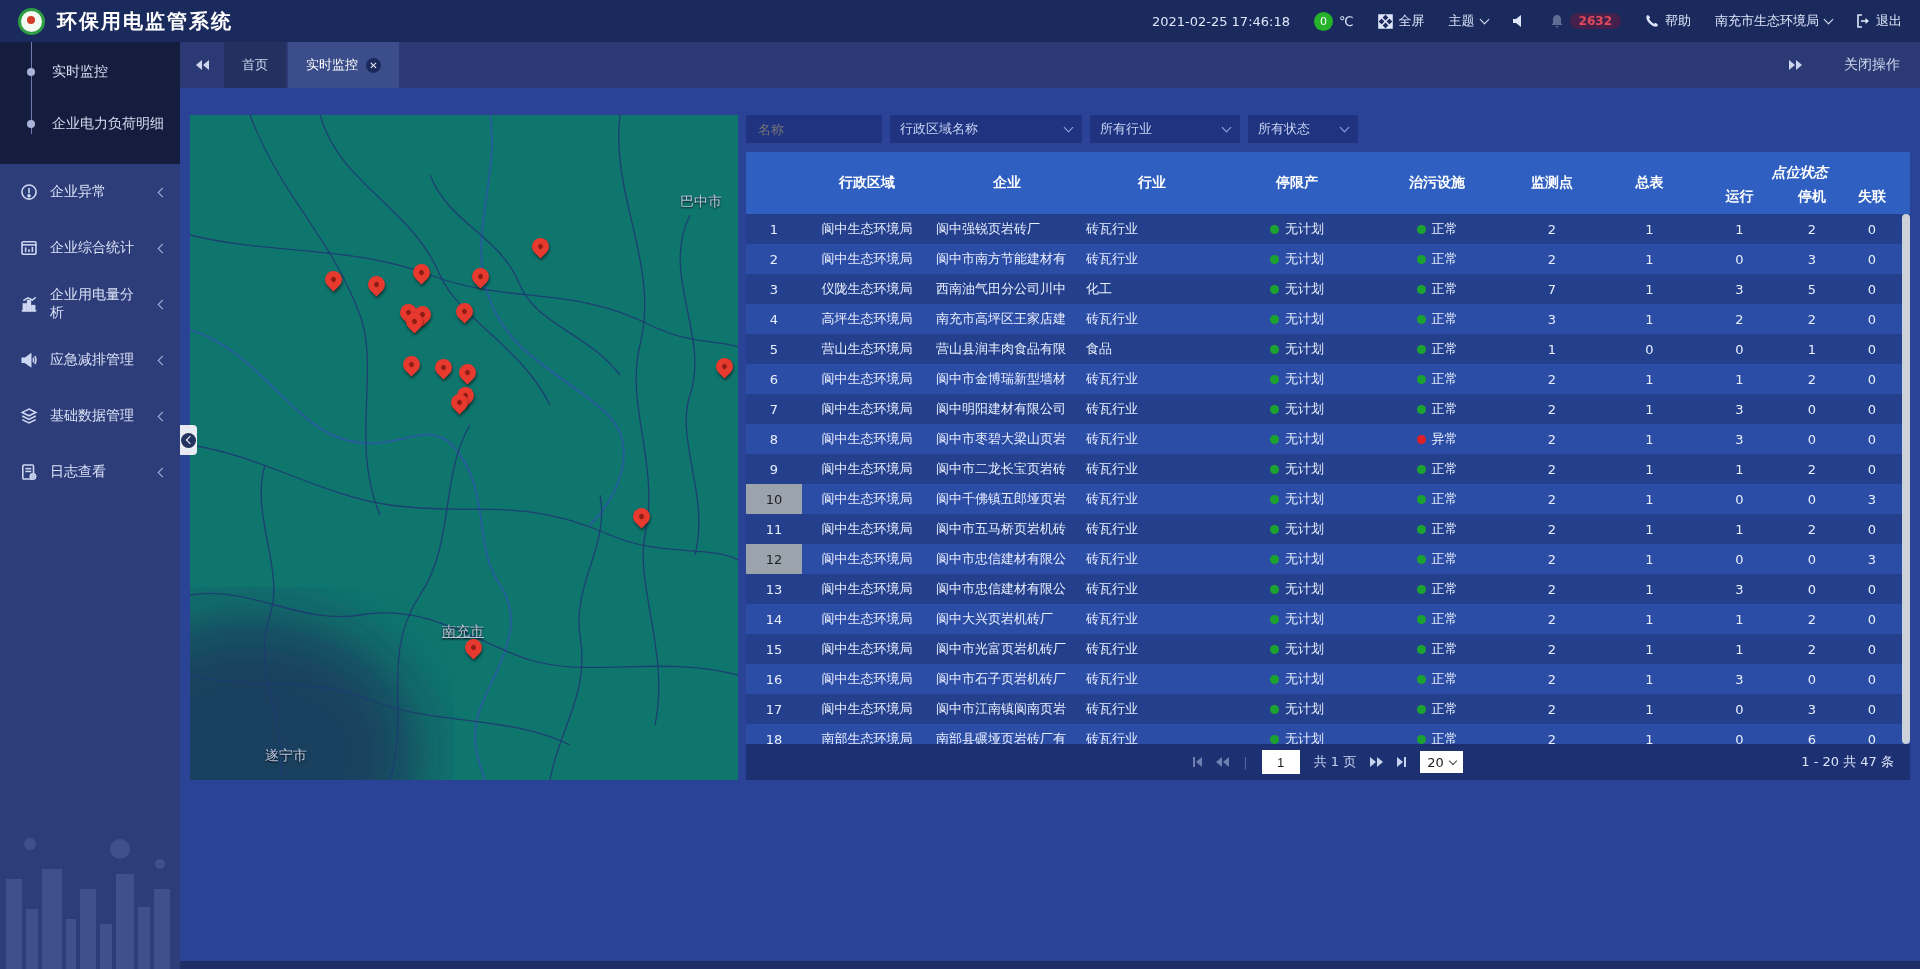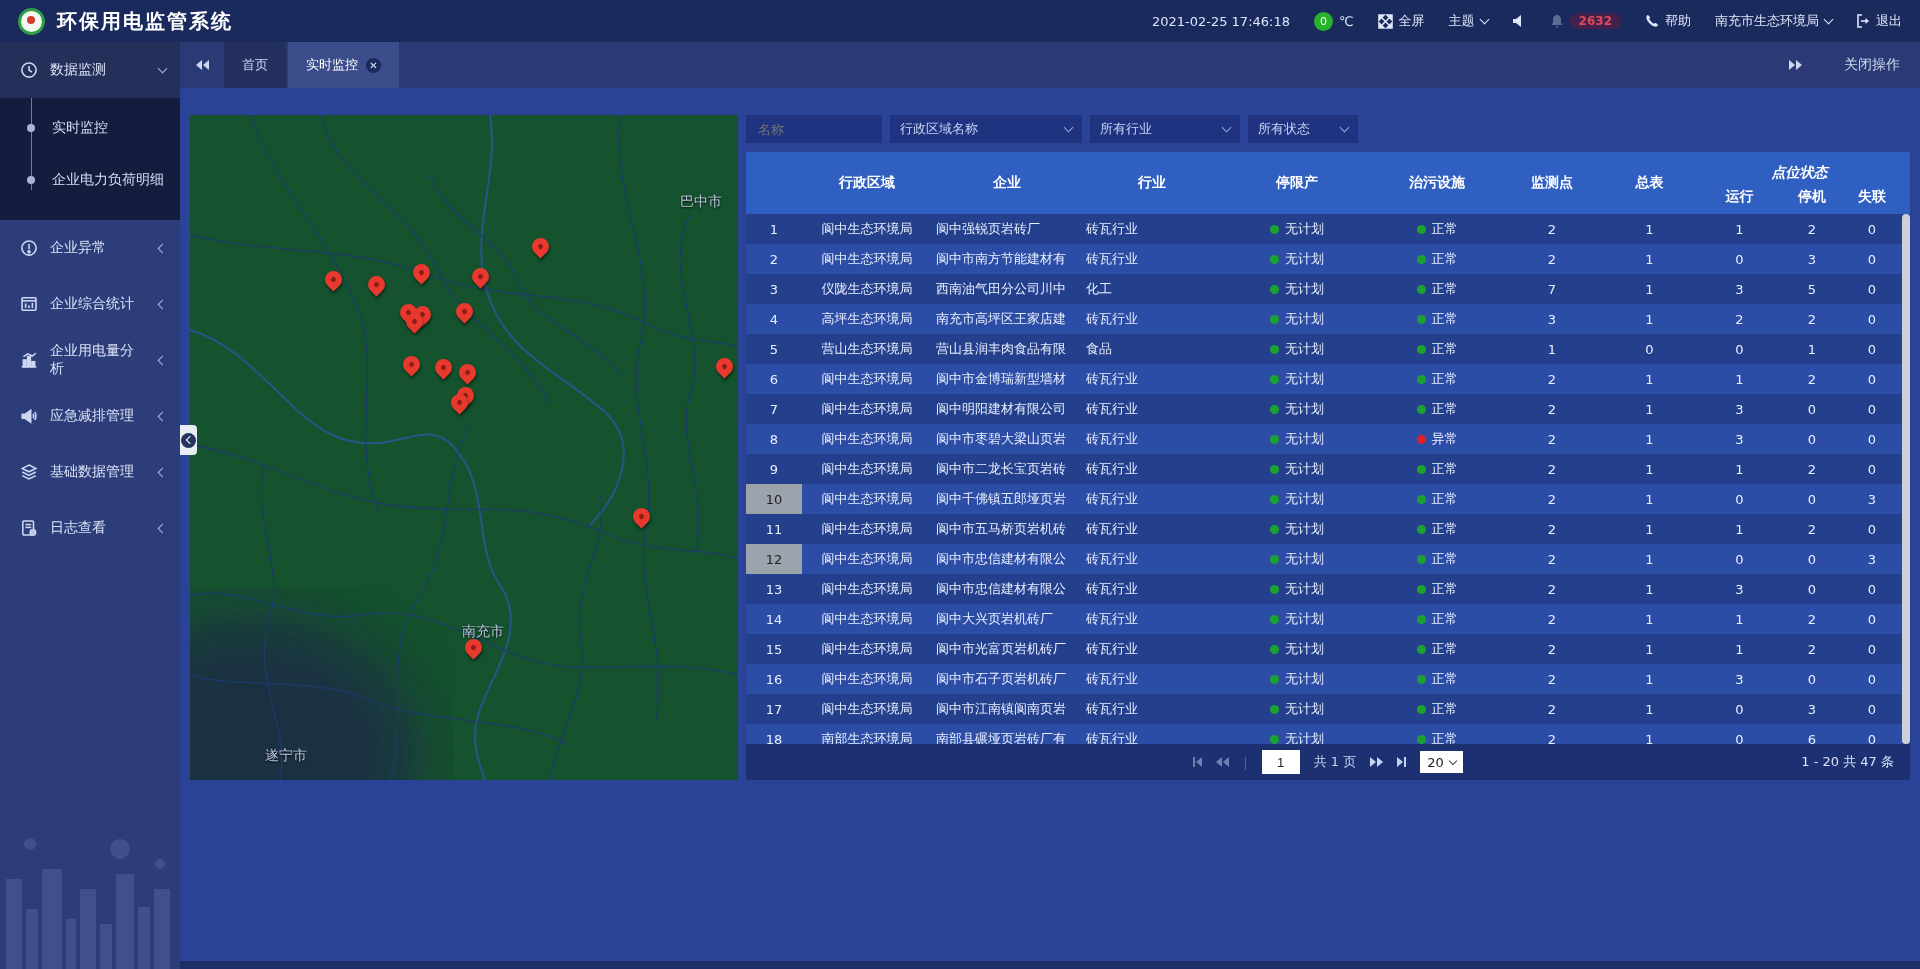--- a/index.html
+++ b/index.html
@@ -58,21 +58,21 @@
        line-height:15px;text-align:center;display:inline-block;}
   .tabbar-right{margin-left:auto;display:flex;align-items:center;gap:42px;padding-right:20px;
        color:#cdd6ee;font-size:14px;}
 
   
   .content{position:absolute;left:180px;top:88px;width:1740px;height:881px;background:#2a4397;}
   .statsbar{height:30px;display:flex;align-items:center;gap:58px;padding-left:22px;font-size:13px;color:#e8eeff;}
   .footer-strip{position:absolute;left:0;bottom:0;width:1740px;height:8px;background:#1d2f66;}
 
   
-  .map{position:absolute;left:10px;top:27px;width:548px;height:665px;background:#14532d;overflow:hidden;}
+  .map{position:absolute;left:10px;top:27px;width:548px;height:665px;background:#0f766e;overflow:hidden;}
   .map-label{position:absolute;font-size:14px;color:#bcc6e0;text-shadow:0 1px 2px #000;}
   .pin{position:absolute;width:17px;height:17px;background:#e8392f;border-radius:50% 50% 50% 0;
        transform:rotate(-45deg);margin:-21px 0 0 -8px;box-shadow:-1px 2px 3px rgba(0,0,0,.5);cursor:pointer;}
   .pin::after{content:'';position:absolute;left:6px;top:6px;width:5px;height:5px;border-radius:50%;background:#8f1d14;}
 
   
   .panel{position:absolute;left:566px;top:27px;width:1164px;height:665px;display:flex;flex-direction:column;}
   .filters{height:28px;display:flex;gap:8px;margin-bottom:9px;flex:0 0 auto;}
   .fbox{background:#1f3380;color:#c9d5f3;font-size:13px;display:flex;align-items:center;
         padding:0 10px;box-sizing:border-box;cursor:pointer;}
@@ -166,30 +166,20 @@
           <polygon points="9.5,4 13,7 9.5,10" fill="#dfe6fa"></polygon>
         </svg>
         <span>退出</span>
       </span>
     </div>
   </header>
 
   <aside class="sidebar">
     <div id="menu">
         <div class="group-open">
-          <div class="menu-item parent">
-            <span>
-              <svg class="ic" width="18" height="18" viewBox="0 0 16 16" fill="none" stroke="#cfd8f2" stroke-width="1.4">
-                <circle cx="8" cy="8" r="6.3"></circle>
-                <path d="M8 4.5 V8 L10.6 9.8"></path>
-              </svg>
-            </span>
-            <span>数据监测</span>
-            <span class="chev down"></span>
-          </div>
           <div class="submenu">
             <div class="sub-item">实时监控</div>
             <div class="sub-item">企业电力负荷明细</div>
           </div>
         </div>
         <div>
           <div class="menu-item">
             <span>
               <svg class="ic" width="18" height="18" viewBox="0 0 16 16" fill="none" stroke="#cfd8f2" stroke-width="1.4">
                 <circle cx="8" cy="8" r="6.3"></circle>
@@ -343,21 +333,21 @@
           <path d="M0,480 C60,470 110,510 170,500 C240,488 290,530 340,545 C400,563 470,540 548,560"></path>
           <path d="M90,665 C100,610 60,560 80,500 C95,455 60,400 75,350"></path>
           <path d="M360,665 C370,610 400,580 390,520 C382,470 420,430 410,380"></path>
           <path d="M500,100 C470,160 520,220 500,280 C485,325 520,380 505,440"></path>
           <path d="M0,560 C50,575 120,560 180,585 C240,610 320,600 380,630"></path>
           <path d="M240,60 C260,110 310,120 330,170 C345,208 400,220 430,260"></path>
         </g>
       </svg>
       <div id="map-labels">
           <div class="map-label" style="left: 490px; top: 78px;">巴中市</div>
-          <div class="map-label" style="left: 272px; top: 508px;">南充市</div>
+          <div class="map-label" style="left: 252px; top: 508px; text-decoration: underline;">南充市</div>
           <div class="map-label" style="left: 75px; top: 632px;">遂宁市</div>
         </div>
       <div id="map-pins">
           <div class="pin" style="left: 143px; top: 177px;"></div>
           <div class="pin" style="left: 186px; top: 182px;"></div>
           <div class="pin" style="left: 231px; top: 170px;"></div>
           <div class="pin" style="left: 290px; top: 174px;"></div>
           <div class="pin" style="left: 350px; top: 144px;"></div>
           <div class="pin" style="left: 218px; top: 210px;"></div>
           <div class="pin" style="left: 232px; top: 212px;"></div>

